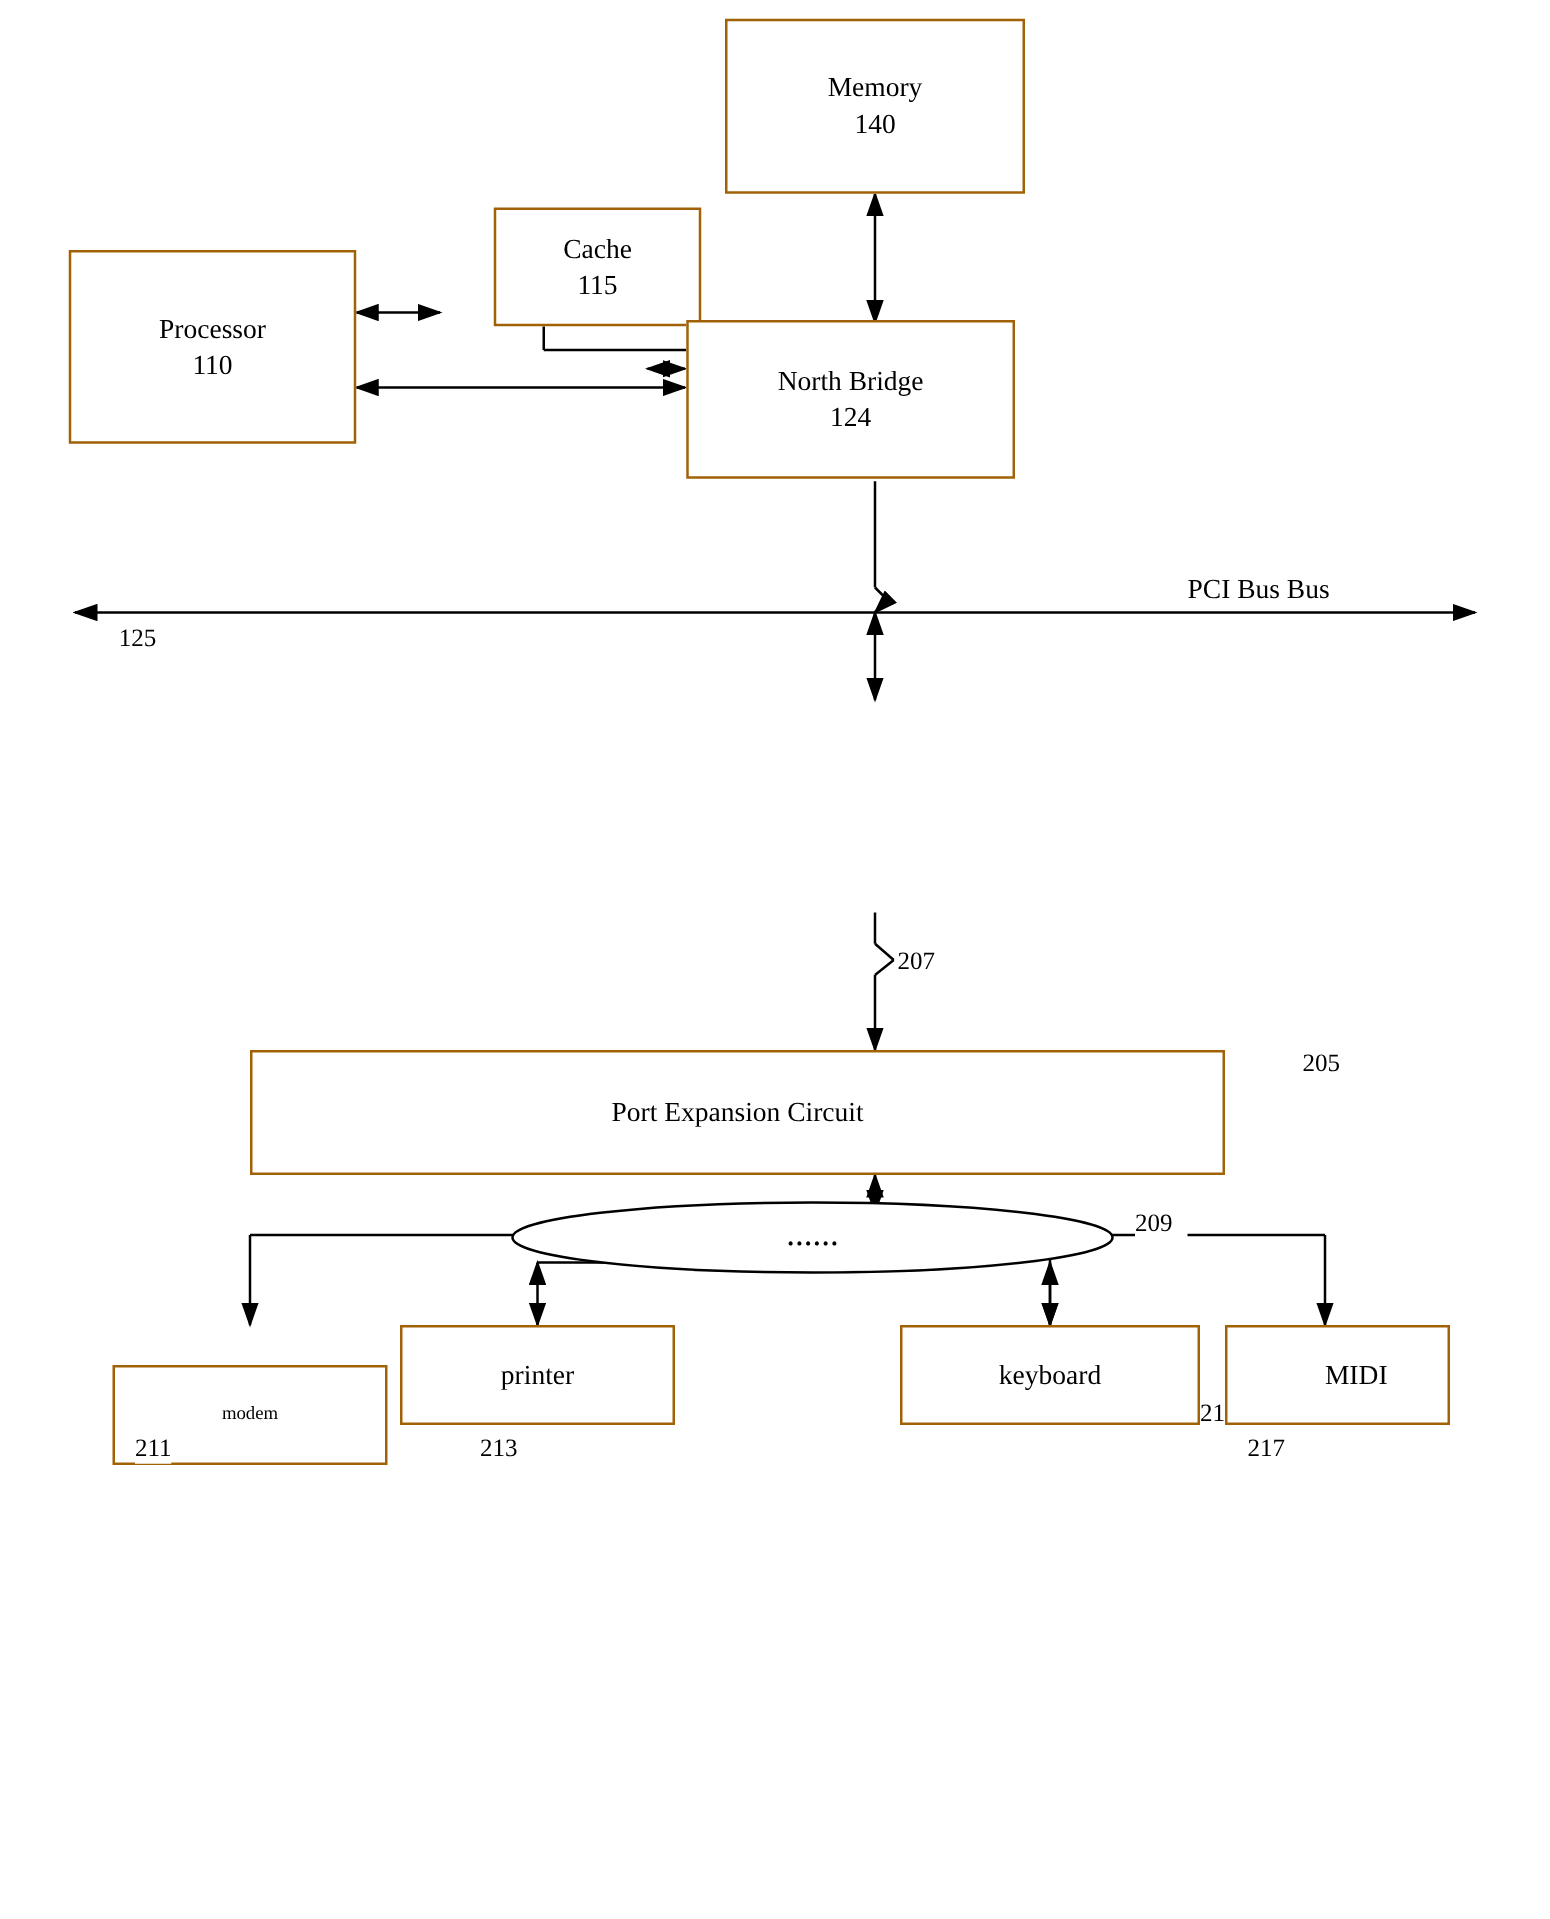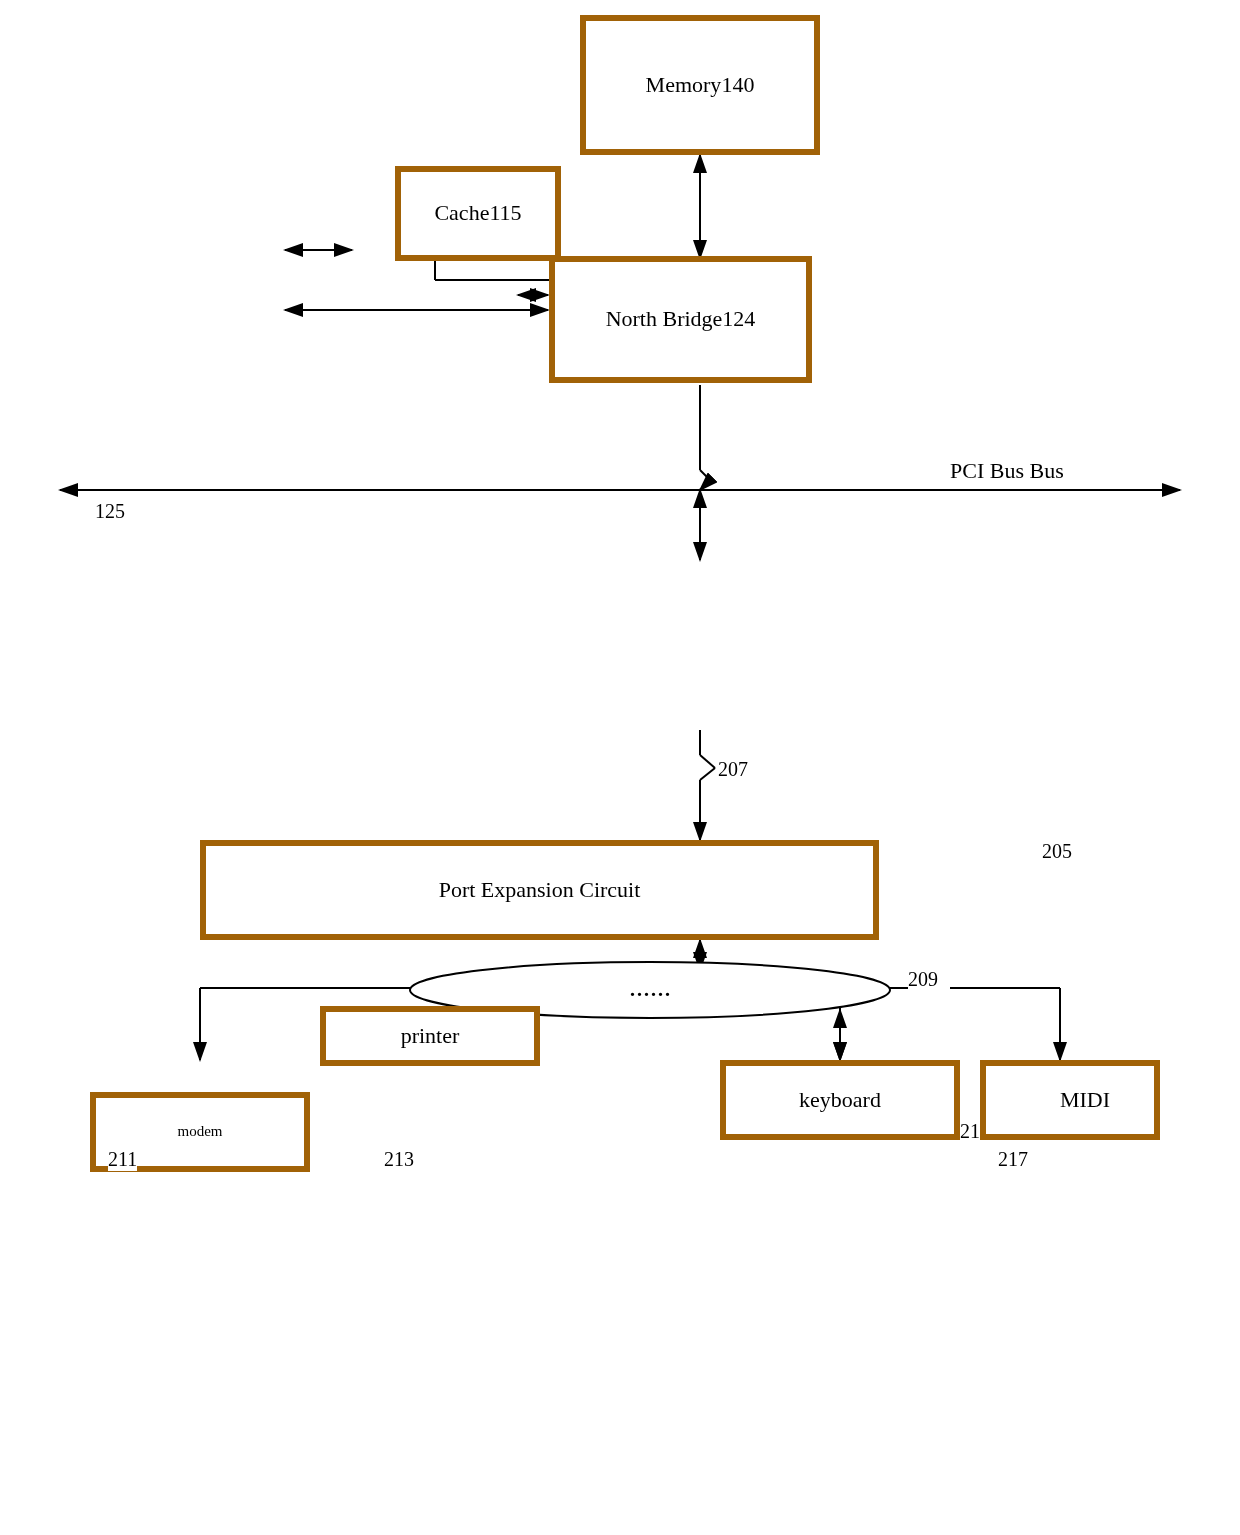--- a/index.html
+++ b/index.html
@@ -12,24 +12,24 @@
       position: relative;
     }
     .diagram {
       position: relative;
       width: 1240px;
       height: 1535px;
       background: #fff;
     }
     .box {
       position: absolute;
-      border: 6px solid #a16207;
+      border: 2px solid #a16207;
       background: #fff;
       display: flex;
-      flex-direction: row;
+      flex-direction: column;
       align-items: center;
       justify-content: center;
       font-size: 22px;
       text-align: center;
       line-height: 1.3;
     }
     .label {
       position: absolute;
       font-size: 20px;
       background: #fff;
@@ -108,40 +108,44 @@
   <div class="box" style="left:580px; top:15px; width:240px; height:140px;">
     <span>Memory</span>
     <span>140</span>
   </div>
 
   <div class="box" style="left:352px; top:166px; width:166px; height:95px;margin-left:43px;">
     <span>Cache</span>
     <span>115</span>
   </div>
 
+  <div class="box" style="left:55px; top:200px; width:230px; height:155px;">
+    <span>Processor</span>
+    <span>110</span>
+  </div>
 
   <div class="box" style="left:549px; top:256px; width:263px; height:127px;">
     <span>North Bridge</span>
     <span>124</span>
   </div>
 
   <div class="label" style="left:950px; top:458px; font-size:22px;">
     <span>PCI Bus</span>
     <span> Bus</span>
   </div>
   <div class="label" style="left:95px; top:500px; font-size:20px;">
     <span>125</span>
   </div>
 
 
   <div class="label" style="left:718px; top:758px; font-size:20px;">
     <span>207</span>
   </div>
 
-  <div class="box" style="left:200px; top:840px; width:679px; height:100px;">
+  <div class="box" style="left:200px; top:840px; width:780px; height:100px;">
     <span>Port Expansion Circuit</span>
   </div>
 
   <div class="label" style="left:1042px; top:840px; font-size:20px;">
     <span>205</span>
   </div>
 
   <svg style="position:absolute; left:400px; top:960px; width:500px; height:60px;">
     <ellipse cx="250" cy="30" rx="240" ry="28" fill="#fff" stroke="#000" stroke-width="2"></ellipse>
     <text x="250" y="36" text-anchor="middle" font-size="28" font-family="Times New Roman">......</text>
@@ -151,21 +155,21 @@
     <span>209</span>
   </div>
 
   <div class="box" style="left:90px; top:1092px; width:220px; height:80px; font-size:15px;text-align:center;">
     <span>modem</span>
   </div>
   <div class="label" style="left:108px; top:1148px; font-size:20px;">
     <span>211</span>
   </div>
 
-  <div class="box" style="left:320px; top:1006px; width:220px; height:60px; font-size:22px;">
+  <div class="box" style="left:320px; top:1060px; width:220px; height:80px; font-size:22px;">
     <span>printer</span>
   </div>
   <div class="label" style="left:360px; top:1148px; font-size:20px;margin-left:24px;">
     <span>213</span>
   </div>
 
   <div class="box" style="left:720px; top:1060px; width:240px; height:80px; font-size:22px;">
     <span>keyboard</span>
   </div>
   <div class="label" style="left:960px; top:1120px; font-size:20px;">

